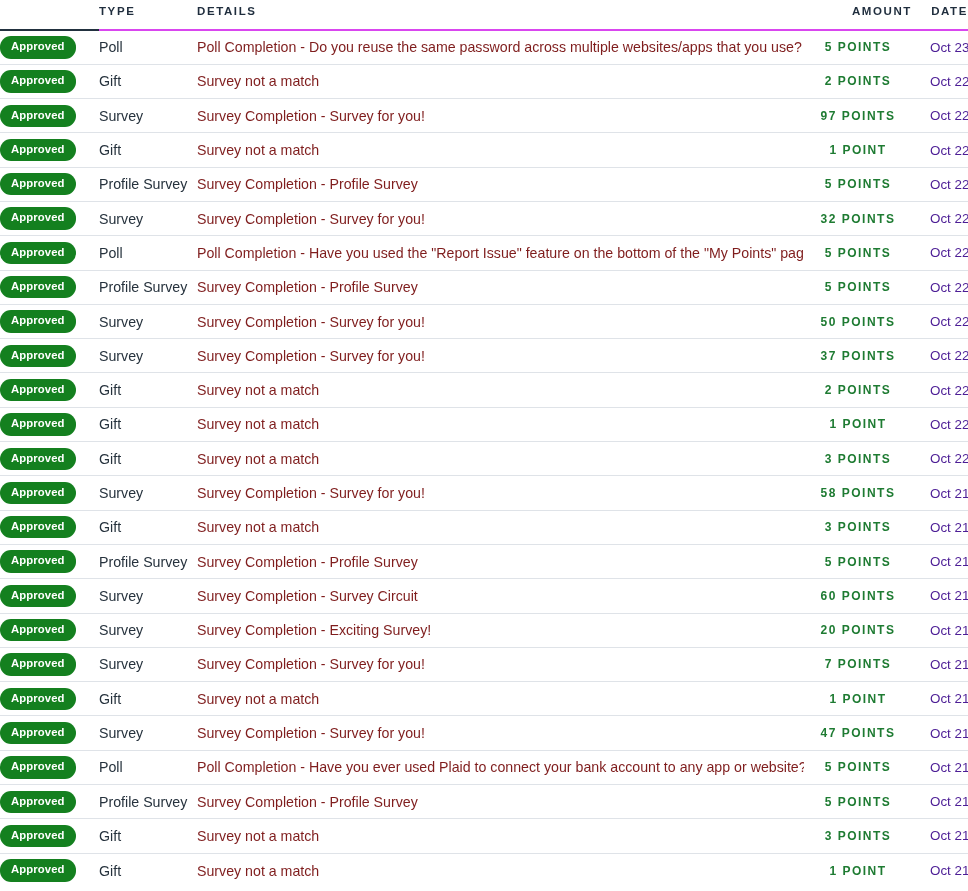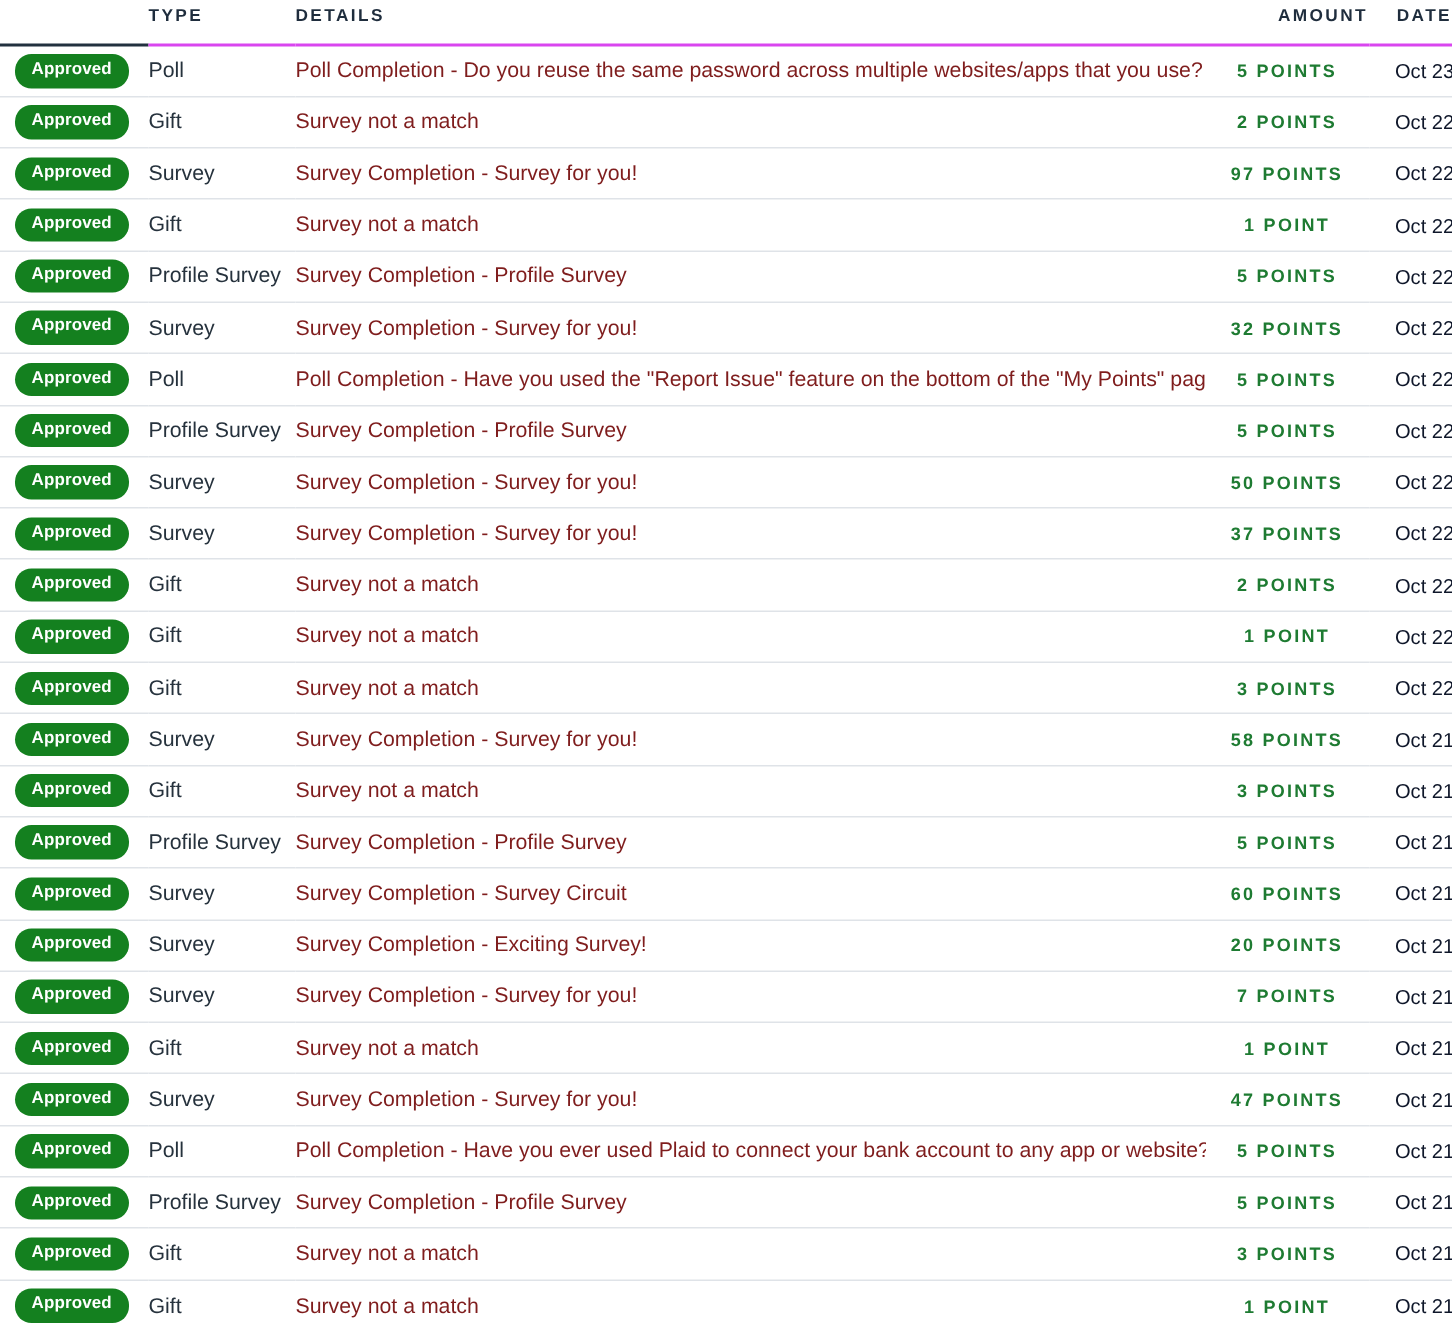--- a/index.html
+++ b/index.html
@@ -42,21 +42,21 @@
   tbody td {
     border-bottom: 1px solid #dfe3e8;
     height: 34.3px;
     font-size: 14.2px;
     color: #26323d;
     vertical-align: middle;
     padding: 0;
   }
   tbody tr:last-child td { border-bottom: none; }
 
-  td.cell-status { padding-left: 10px; }
+  td.cell-status { }
   .status-badge {
     display: inline-block;
     background: #14801f;
     color: #ffffff;
     font-size: 11.3px;
     font-weight: bold;
     line-height: 1;
     padding: 5px 11px 6px 11px;
     border-radius: 11px;
     letter-spacing: 0.1px;
@@ -67,21 +67,21 @@
   td.cell-amount {
     text-align: center;
     color: #1e7b32;
     font-weight: bold;
     font-size: 12px;
     letter-spacing: 1.5px;
     white-space: nowrap;
     padding-right: 1px;
   }
   td.cell-date {
-    color: #0f172a;
+    color: #4c1d95;
     font-size: 13.4px;
     white-space: nowrap;
     padding-left: 17px;
   }
 </style>
 </head>
 <body>
 
 <table class="activity-table">
   <colgroup>

